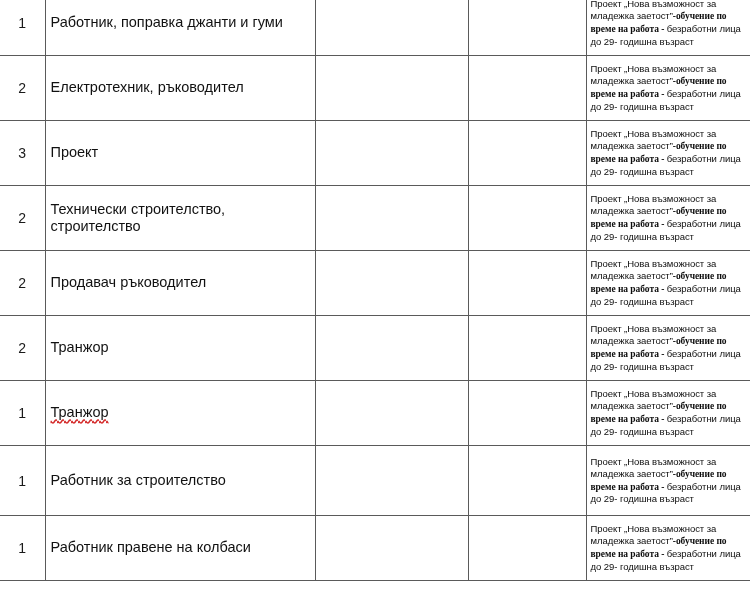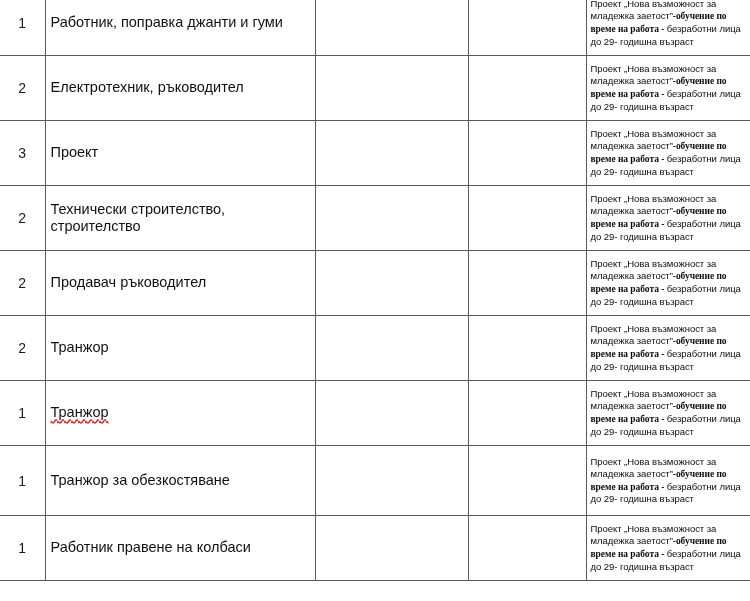--- a/index.html
+++ b/index.html
@@ -164,21 +164,21 @@
           <td class="cell-num">1</td>
           <td class="cell-title"><span class="misspelled">Транжор</span></td>
           <td class="cell-blank"></td>
           <td class="cell-blank"></td>
           <td class="cell-project">
             <div class="proj-text"><span>Проект „Нова възможност за </span><span>младежка заетост”</span><span class="bold">-обучение по време на работа - </span><span>безработни лица до 29- годишна възраст</span></div>
           </td>
         </tr>
         <tr class="row-tall">
           <td class="cell-num">1</td>
-          <td class="cell-title"><span>Транжор за обезкостяване</span></td>
+          <td class="cell-title"><span>Работник за строителство</span></td>
           <td class="cell-blank"></td>
           <td class="cell-blank"></td>
           <td class="cell-project">
             <div class="proj-text"><span>Проект „Нова възможност за </span><span>младежка заетост”</span><span class="bold">-обучение по време на работа - </span><span>безработни лица до 29- годишна възраст</span></div>
           </td>
         </tr>
         <tr class="row-std">
           <td class="cell-num">1</td>
           <td class="cell-title"><span>Работник правене на колбаси</span></td>
           <td class="cell-blank"></td>

